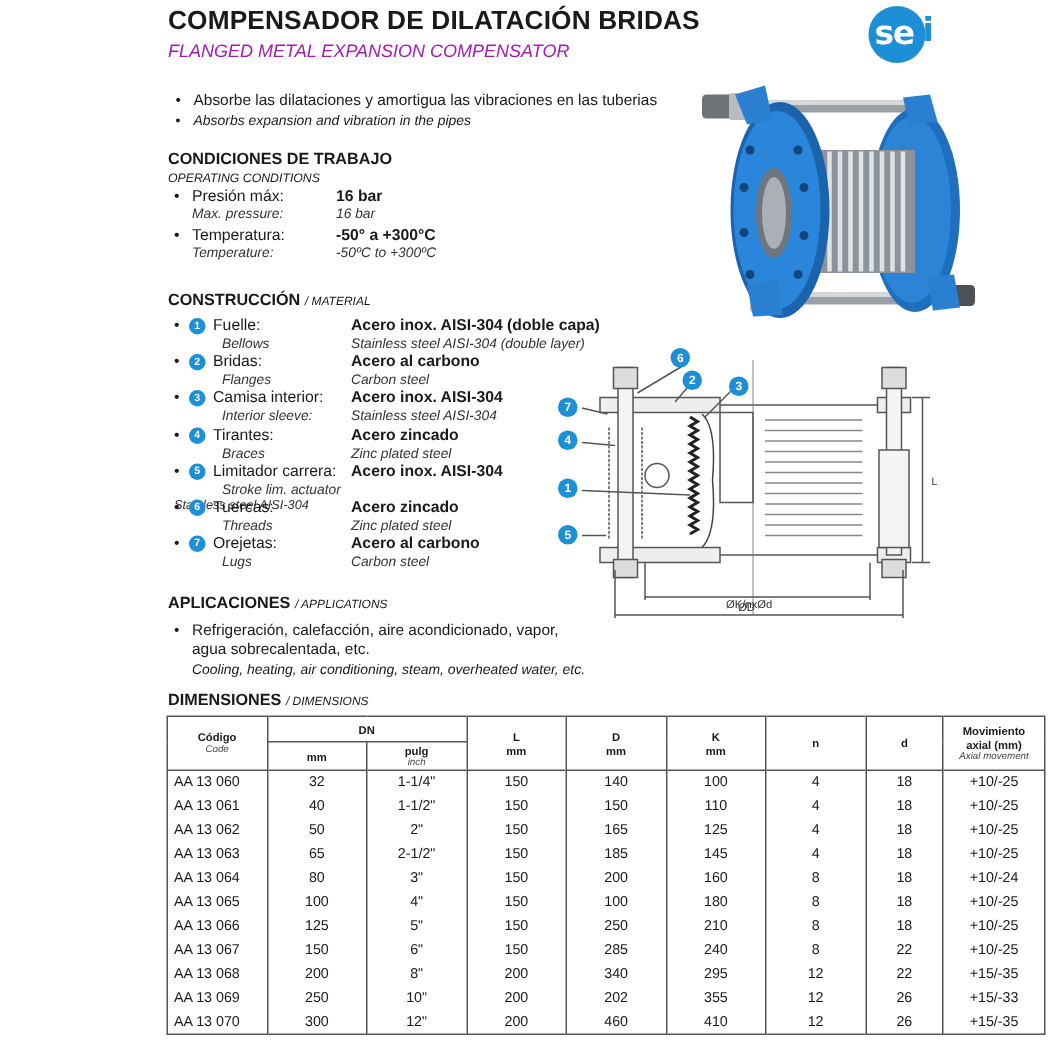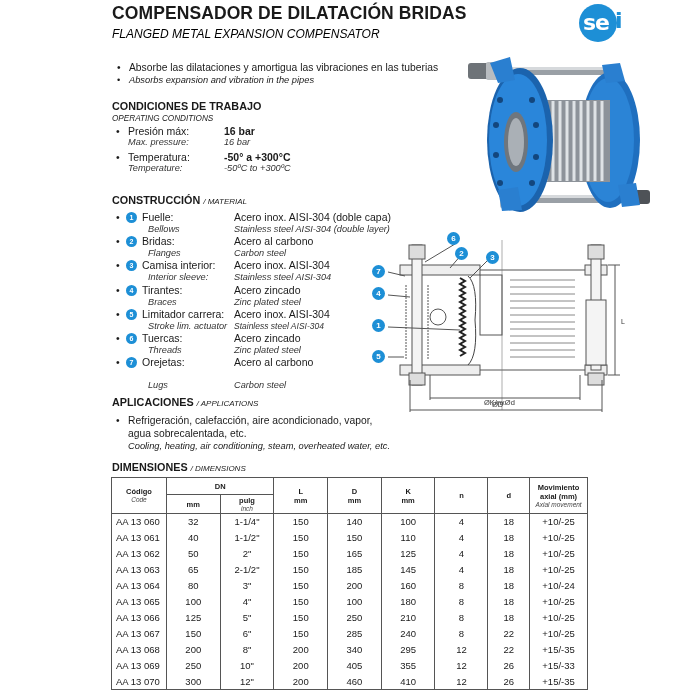--- a/index.html
+++ b/index.html
@@ -1,46 +1,46 @@
 <!DOCTYPE html>
 <html><head>
 <meta charset="utf-8">
 <style>
   * { box-sizing: border-box; margin: 0; padding: 0; }
   html, body { width: 700px; height: 700px; background: #ffffff; overflow: hidden; }
   body { position: relative; font-family: "Liberation Sans", sans-serif; color: #1a1a1a; }
   .abs { position: absolute; }
   .title { left: 112px; top: 3px; font-size: 17.5px; font-weight: bold; letter-spacing: 0.1px; color: #1a1a1a; white-space: nowrap; }
-  .subtitle { left: 112px; top: 27px; font-size: 12px; font-style: italic; color: #000000; white-space: nowrap; }
+  .subtitle { left: 112px; top: 27px; font-size: 12px; font-style: italic; color: #a21caf; white-space: nowrap; }
   .logo { left: 579px; top: 4px; width: 38px; height: 38px; border-radius: 50%; background: #1d8fd6; }
   .logo-text { position: absolute; left: 4px; top: 6px; font-size: 22px; font-weight: bold; color: #fff; letter-spacing: -1px; font-family: "DejaVu Sans", sans-serif; }
   .logo-i { position: absolute; left: 615px; top: 8px; font-size: 22px; font-weight: bold; color: #1d8fd6; font-family: "DejaVu Sans", sans-serif; }
 
   .bullet-line { font-size: 10.3px; white-space: nowrap; }
   .bullet-line.it { font-style: italic; font-size: 9.3px; }
   .dot { display: inline-block; width: 12px; }
 
   .sec-h { font-size: 10.8px; font-weight: bold; white-space: nowrap; }
   .sec-h .sub { font-weight: normal; font-style: italic; font-size: 8px; }
   .sec-sub { font-size: 8.2px; font-style: italic; }
 
   .cond-row { display: flex; font-size: 10.5px; white-space: nowrap; }
   .cond-row .lbl { width: 96px; }
   .cond-row.it { font-style: italic; font-size: 9.2px; color: #333; }
   .cond-row .val.b { font-weight: bold; }
 
   .mat-row { position: absolute; left: 116px; display: flex; white-space: nowrap; font-size: 10.5px; }
   .mat-row.it { font-style: italic; font-size: 9.2px; color: #333; }
   .mat-row .lbl { width: 118px; display: flex; align-items: center; }
-  .mat-row .val.b { font-weight: normal; }
+  .mat-row .val.b { font-weight: bold; }
   .num-badge { display: inline-flex; align-items: center; justify-content: center; width: 11px; height: 11px; border-radius: 50%; background: #1d8fd6; color: #fff; font-size: 7px; font-weight: bold; margin-right: 5px; }
   .mat-row .lbl .sp { display: inline-block; width: 16px; }
   .mat-row .bul { width: 10px; display: inline-block; }
 
-  table.dim { position: absolute; left: 111px; top: 477px; border-collapse: collapse; font-size: 9.5px; width: 477px; }
+  table.dim { position: absolute; left: 111px; top: 477px; border-collapse: collapse; font-size: 9.5px; width: 586px; }
   table.dim th, table.dim td { text-align: center; border-left: 1px solid #555; border-right: 1px solid #555; }
   table.dim { border: 1.5px solid #555; }
   table.dim th { font-weight: bold; font-size: 7.5px; line-height: 1.2; vertical-align: middle; }
   table.dim th .it { font-weight: normal; font-style: italic; font-size: 6.5px; color: #444; display: block; }
   table.dim thead tr.h1 th { height: 17px; }
   table.dim thead tr.h2 th { height: 19px; }
   table.dim thead { border-bottom: 1.5px solid #555; }
   table.dim thead tr.h1 th.dn { border-bottom: 1px solid #555; }
   table.dim td { height: 16px; font-size: 9.5px; }
   table.dim td.code { text-align: left; padding-left: 4px; }
@@ -208,21 +208,21 @@
   </div>
 
 <div class="mat-row" style="top:308px;">
     <span class="lbl">
       <span class="bul">•</span>
       <span class="num-badge">5</span>
       <span>Limitador carrera:</span>
     </span>
     <span class="val b">Acero inox. AISI-304</span>
   </div>
-<div class="mat-row it" style="top:321px;">
+<div class="mat-row it" style="top:321px;flex-direction:column;">
     <span class="lbl">
       <span class="sp"></span>
       <span class="sp"></span>
       <span>Stroke lim. actuator</span>
     </span>
     <span class="val" style="font-size:8.5px">Stainless steel AISI-304</span>
   </div>
 
 <div class="mat-row" style="top:332px;">
     <span class="lbl">
@@ -242,21 +242,21 @@
   </div>
 
 <div class="mat-row" style="top:356px;">
     <span class="lbl">
       <span class="bul">•</span>
       <span class="num-badge">7</span>
       <span>Orejetas:</span>
     </span>
     <span class="val b">Acero al carbono</span>
   </div>
-<div class="mat-row it" style="top:380px;">
+<div class="mat-row it" style="top:369px;">
     <span class="lbl">
       <span class="sp"></span>
       <span class="sp"></span>
       <span>Lugs</span>
     </span>
     <span class="val">Carbon steel</span>
   </div>
 
 <svg class="abs" style="left:380px;top:240px;" width="250" height="175" viewBox="0 0 250 175">
   <g stroke="#555" fill="none" stroke-width="1">
@@ -467,21 +467,21 @@
         <td>295</td>
         <td>12</td>
         <td>22</td>
         <td>+15/-35</td>
       </tr>
       <tr>
         <td class="code">AA 13 069</td>
         <td>250</td>
         <td>10"</td>
         <td>200</td>
-        <td>405</td>
+        <td>202</td>
         <td>355</td>
         <td>12</td>
         <td>26</td>
         <td>+15/-33</td>
       </tr>
       <tr>
         <td class="code">AA 13 070</td>
         <td>300</td>
         <td>12"</td>
         <td>200</td>

